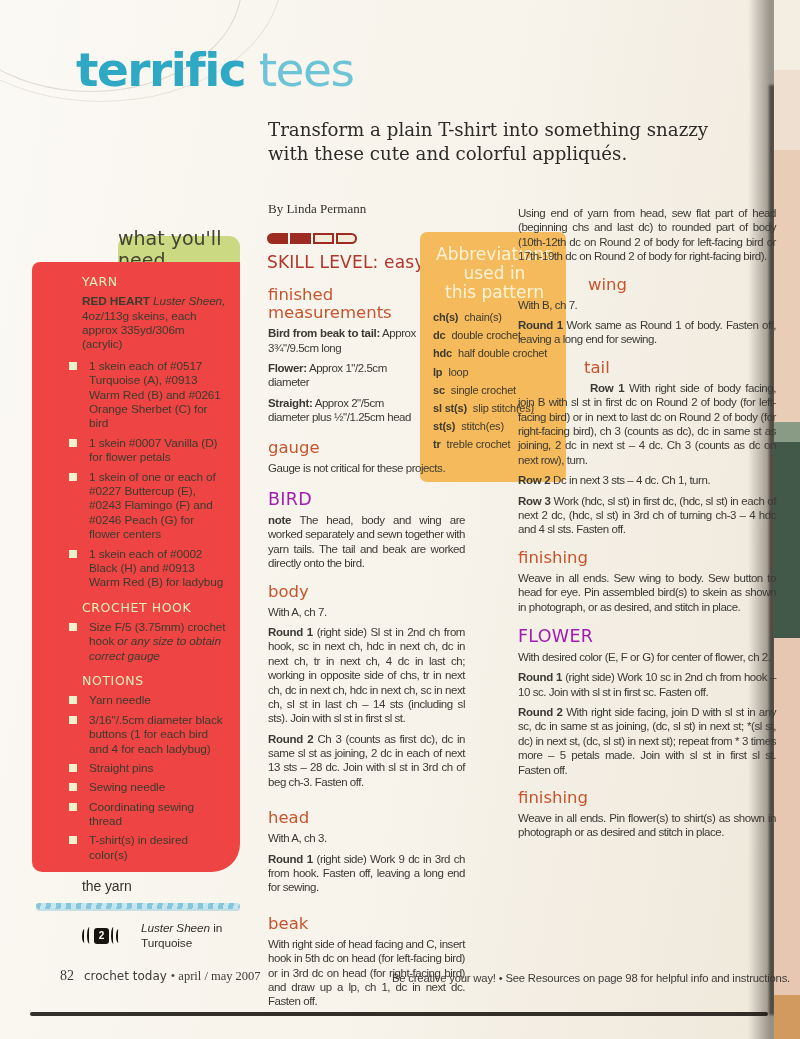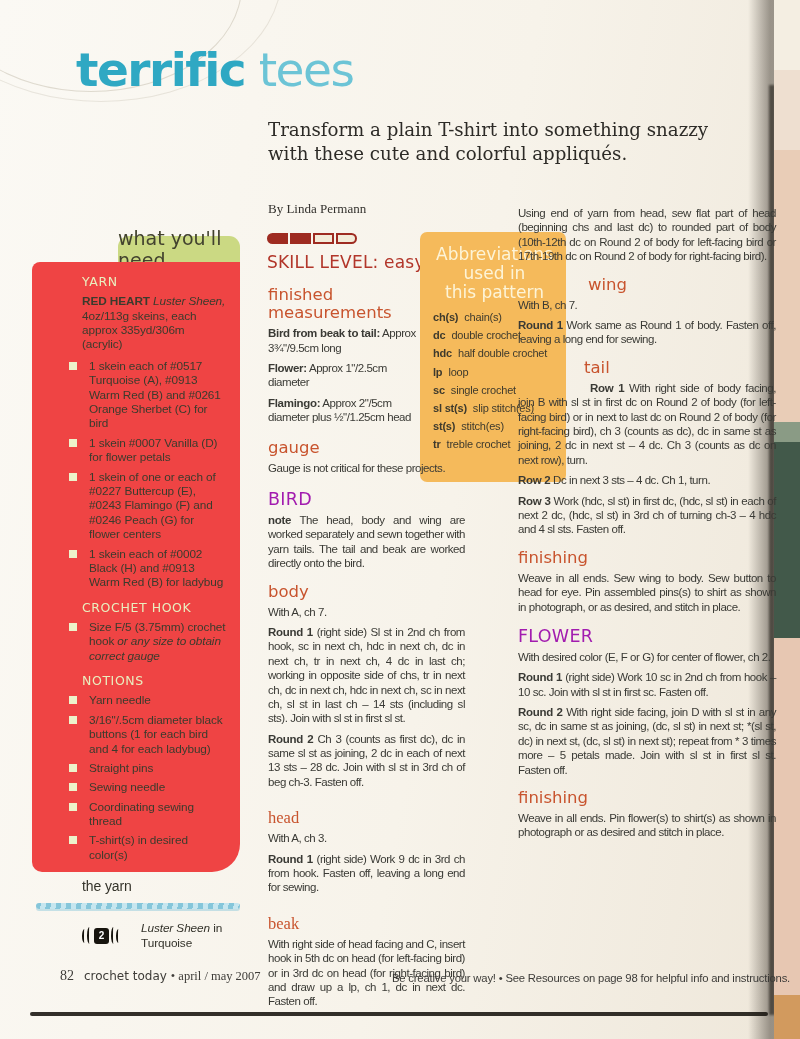--- a/index.html
+++ b/index.html
@@ -79,21 +79,21 @@
   
   .h-small{font-family:"DejaVu Sans",sans-serif;font-size:16.5px;font-weight:400;color:#c8542e;margin:0 0 4px;line-height:1.1;}
   .h-caps{font-family:"DejaVu Sans",sans-serif;font-size:17.5px;font-weight:400;color:#a21caf;margin:0 0 4px;letter-spacing:.3px;}
   .col p{margin:0 0 6px;font-size:11.5px;line-height:1.25;letter-spacing:-.45px;color:#3a3a35;}
   .col p.just{text-align:justify;}
   .lbl{font-weight:700;letter-spacing:-.3px;}
   .midcol{position:absolute;left:268px;top:286px;width:197px;}
   .narrow{width:152px;}
   .mt1{margin-top:14px;}
   .mt2{margin-top:12px;}
-  .mt3{margin-top:20px;font-family:Liberation Serif, serif;}
+  .mt3{margin-top:20px;}
   .rightcol{position:absolute;left:518px;top:206px;width:258px;}
   .ind{margin-left:70px;}
   .tail-h{margin-left:66px;}
   .row1{text-indent:72px;}
 
   
   .footer-left{position:absolute;left:60px;top:966px;color:#3e3c38;}
   .fl-num{font-family:"Liberation Serif",serif;font-size:14px;margin-right:10px;}
   .fl-brand{font-family:"DejaVu Sans",sans-serif;font-size:12px;margin-right:4px;}
   .fl-issue{font-family:"Liberation Serif",serif;font-size:12.5px;}
@@ -214,21 +214,21 @@
     <div class="ab-row"><span class="ab">sc</span><span>single crochet</span></div>
     <div class="ab-row"><span class="ab">sl st(s)</span><span>slip stitch(es)</span></div>
     <div class="ab-row"><span class="ab">st(s)</span><span>stitch(es)</span></div>
     <div class="ab-row"><span class="ab">tr</span><span>treble crochet</span></div>
   </div>
 
   <div class="midcol col">
     <h2 class="h-small narrow">finished measurements</h2>
     <p class="narrow"><span class="lbl">Bird from beak to tail:</span><span> Approx 3¾"/9.5cm long</span></p>
     <p class="narrow"><span class="lbl">Flower:</span><span> Approx 1"/2.5cm diameter</span></p>
-    <p class="narrow"><span class="lbl">Flamingo:</span><span> Approx 2"/5cm diameter plus ½"/1.25cm head</span></p>
+    <p class="narrow"><span class="lbl">Straight:</span><span> Approx 2"/5cm diameter plus ½"/1.25cm head</span></p>
 
     <h2 class="h-small mt1">gauge</h2>
     <p>Gauge is not critical for these projects.</p>
 
     <h2 class="h-caps mt1">BIRD</h2>
     <p class="just"><span class="lbl">note</span><span> The head, body and wing are worked separately and sewn together with yarn tails. The tail and beak are worked directly onto the bird.</span></p>
 
     <h2 class="h-small mt2">body</h2>
     <p>With A, ch 7.</p>
     <p class="just"><span class="lbl">Round 1</span><span> (right side) Sl st in 2nd ch from hook, sc in next ch, hdc in next ch, dc in next ch, tr in next ch, 4 dc in last ch; working in opposite side of chs, tr in next ch, dc in next ch, hdc in next ch, sc in next ch, sl st in last ch – 14 sts (including sl sts). Join with sl st in first sl st.</span></p>
@@ -248,21 +248,21 @@
     <h2 class="h-small ind mt2">wing</h2>
     <p class="ind">With B, ch 7.</p>
     <p class="just ind"><span class="lbl">Round 1</span><span> Work same as Round 1 of body. Fasten off, leaving a long end for sewing.</span></p>
 
     <h2 class="h-small tail-h mt2">tail</h2>
     <p class="just row1"><span class="lbl">Row 1</span><span> With right side of body facing, join B with sl st in first dc on Round 2 of body (for left-facing bird) or in next to last dc on Round 2 of body (for right-facing bird), ch 3 (counts as dc), dc in same st as joining, 2 dc in next st – 4 dc. Ch 3 (counts as dc on next row), turn.</span></p>
     <p><span class="lbl">Row 2</span><span> Dc in next 3 sts – 4 dc. Ch 1, turn.</span></p>
     <p class="just"><span class="lbl">Row 3</span><span> Work (hdc, sl st) in first dc, (hdc, sl st) in each of next 2 dc, (hdc, sl st) in 3rd ch of turning ch-3 – 4 hdc and 4 sl sts. Fasten off.</span></p>
 
     <h2 class="h-small mt2">finishing</h2>
-    <p class="just">Weave in all ends. Sew wing to body. Sew button to head for eye. Pin assembled pins(s) to shirt as shown in photograph, or as desired, and stitch in place.</p>
+    <p class="just">Weave in all ends. Sew wing to body. Sew button to head for eye. Pin assembled bird(s) to skein as shown in photograph, or as desired, and stitch in place.</p>
 
     <h2 class="h-caps mt2">FLOWER</h2>
     <p>With desired color (E, F or G) for center of flower, ch 2.</p>
     <p class="just"><span class="lbl">Round 1</span><span> (right side) Work 10 sc in 2nd ch from hook – 10 sc. Join with sl st in first sc. Fasten off.</span></p>
     <p class="just"><span class="lbl">Round 2</span><span> With right side facing, join D with sl st in any sc, dc in same st as joining, (dc, sl st) in next st; *(sl st, dc) in next st, (dc, sl st) in next st); repeat from * 3 times more – 5 petals made. Join with sl st in first sl st. Fasten off.</span></p>
 
     <h2 class="h-small mt2">finishing</h2>
     <p class="just">Weave in all ends. Pin flower(s) to shirt(s) as shown in photograph or as desired and stitch in place.</p>
   </div>
 

